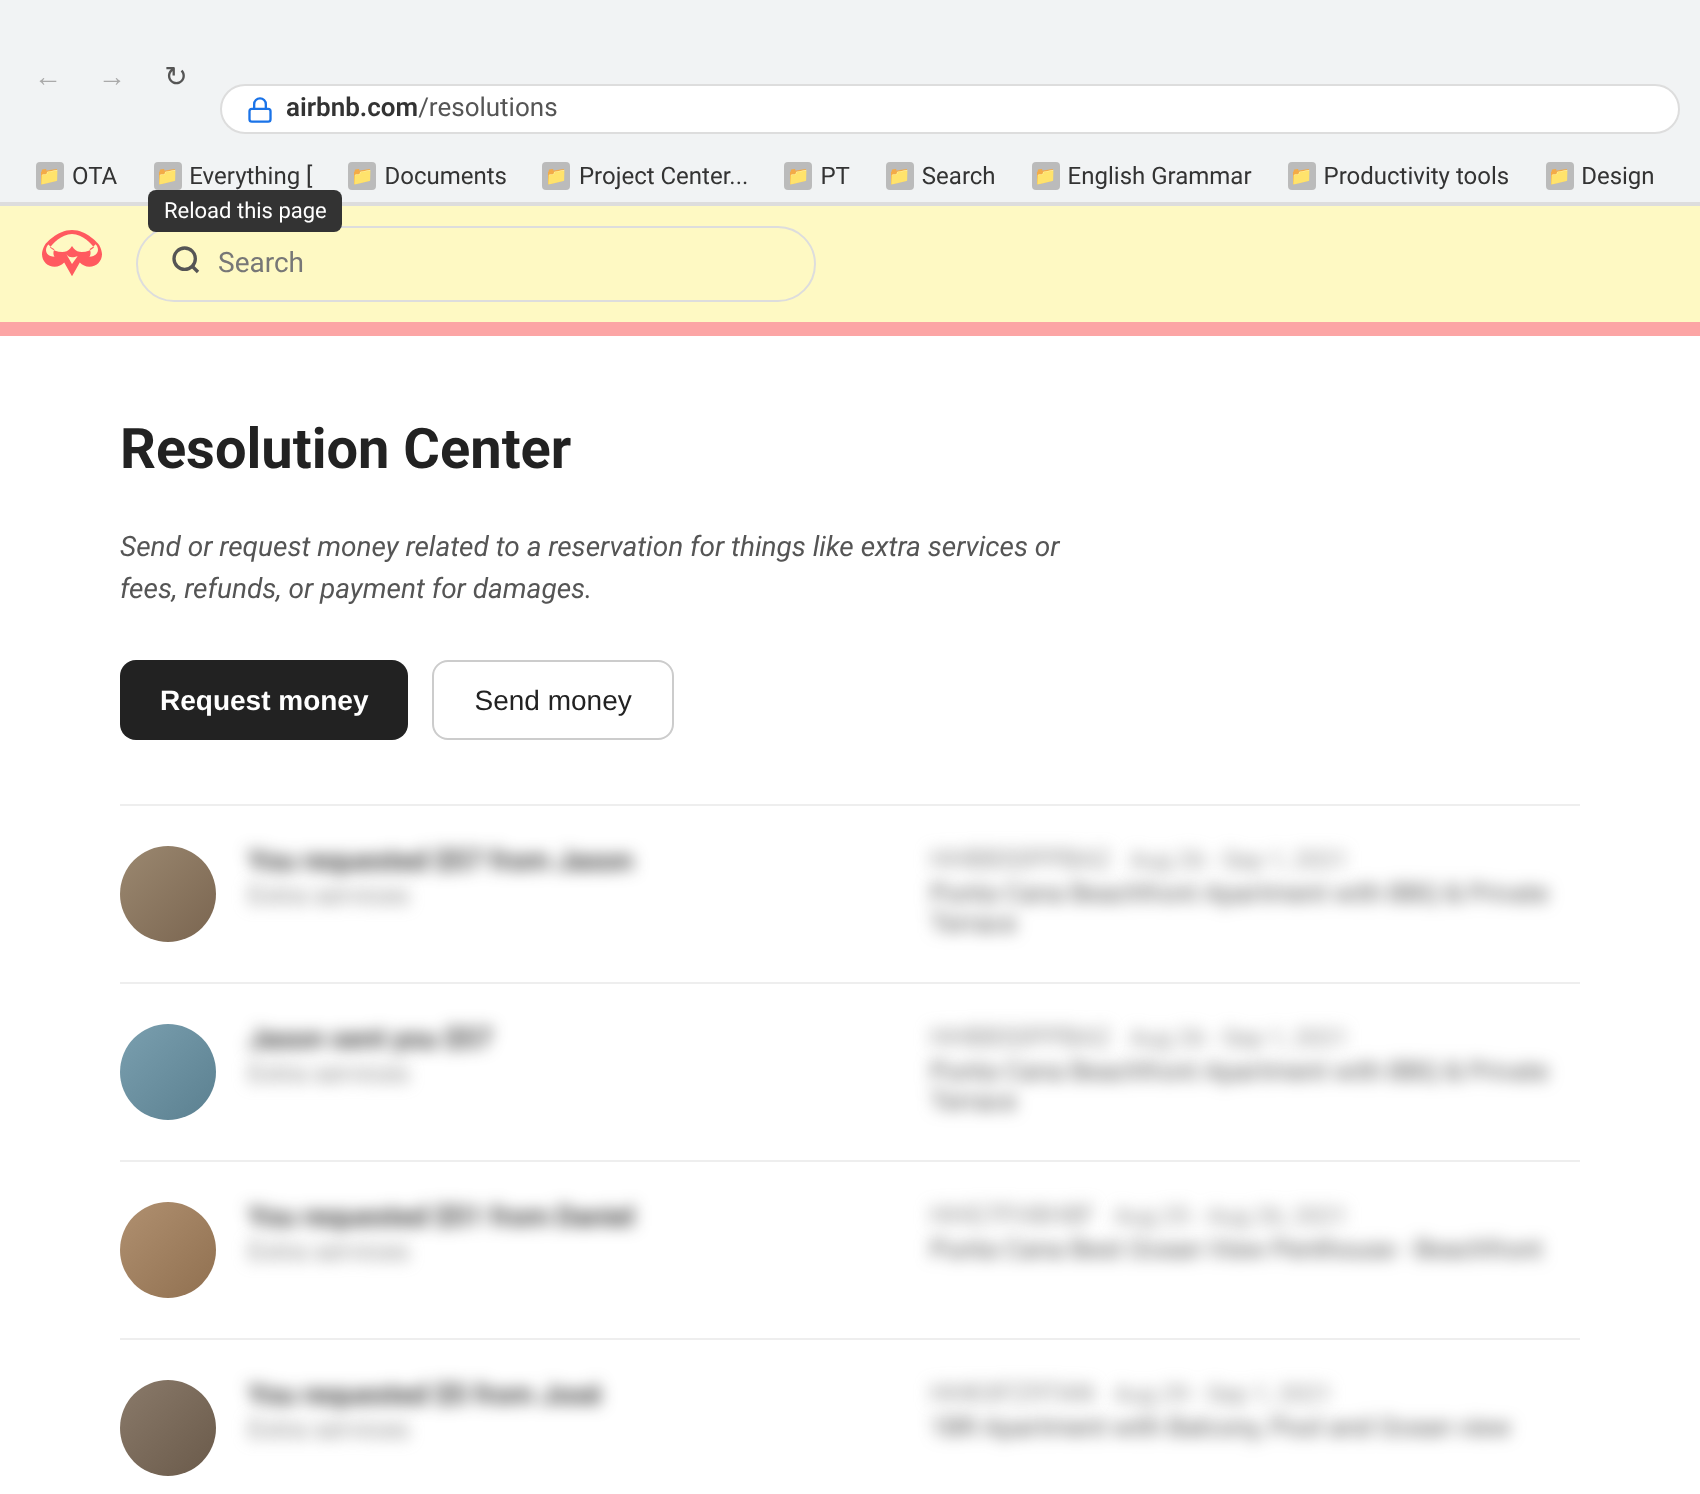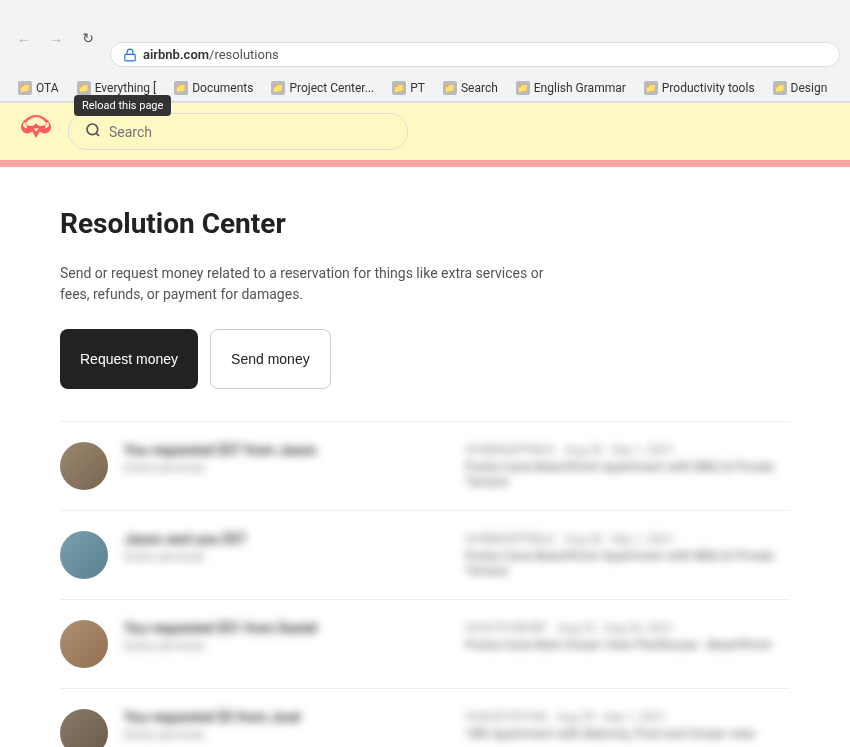--- a/index.html
+++ b/index.html
@@ -24,25 +24,25 @@
     
     .app-header { display: flex; align-items: center; padding: 10px 20px; border-bottom: 7px solid #fca5a5; background: #fef9c3; }
     .airbnb-logo { color: #FF5A5F; margin-right: 16px; }
     .search-bar { display: flex; align-items: center; border: 1px solid #ddd; border-radius: 24px; padding: 8px 16px; gap: 8px; width: 340px; cursor: text; }
     .search-bar-icon { color: #555; font-size: 14px; }
     .search-bar-text { color: #777; font-size: 14px; }
 
     
     .main-content { padding: 40px 60px; max-width: 850px; }
     .page-title { font-size: 28px; font-weight: 700; color: #222; margin-bottom: 23px; }
-    .page-subtitle { font-size: 14px; color: #555; line-height: 1.5; max-width: 500px; margin-bottom: 24px; }
+    .page-subtitle { font-size: 14px; color: #555; line-height: 1.5; max-width: 500px; margin-bottom: 24px; font-style: italic; }
 
     
     .action-buttons { display: flex; gap: 12px; margin-bottom: 32px; }
-    .btn-primary { background: #222; color: #fff; border: none; border-radius: 8px; padding: 22px 20px; font-size: 14px; font-weight: 400; cursor: pointer; }
+    .btn-primary { background: #222; color: #fff; border: none; border-radius: 8px; padding: 12px 20px; font-size: 14px; font-weight: 700; cursor: pointer; }
     .btn-secondary { background: #fff; color: #222; border: 1.5px solid #ccc; border-radius: 8px; padding: 10px 20px; font-size: 14px; font-weight: 500; cursor: pointer; text-align: center; }
 
     
     .transaction-list { border-top: 1px solid #eee; }
     .transaction-row { display: flex; align-items: flex-start; padding: 20px 0; border-bottom: 1px solid #eee; gap: 16px; }
     .avatar-placeholder { width: 48px; height: 48px; border-radius: 50%; background: linear-gradient(135deg, #ddd 0%, #bbb 100%); flex-shrink: 0; }
     .transaction-info { flex: 1; min-width: 0; }
     .transaction-title { font-size: 14px; font-weight: 500; color: #222; margin-bottom: 2px; }
     .transaction-subtitle { font-size: 13px; color: #888; }
     .transaction-meta { flex: 1; min-width: 0; }

